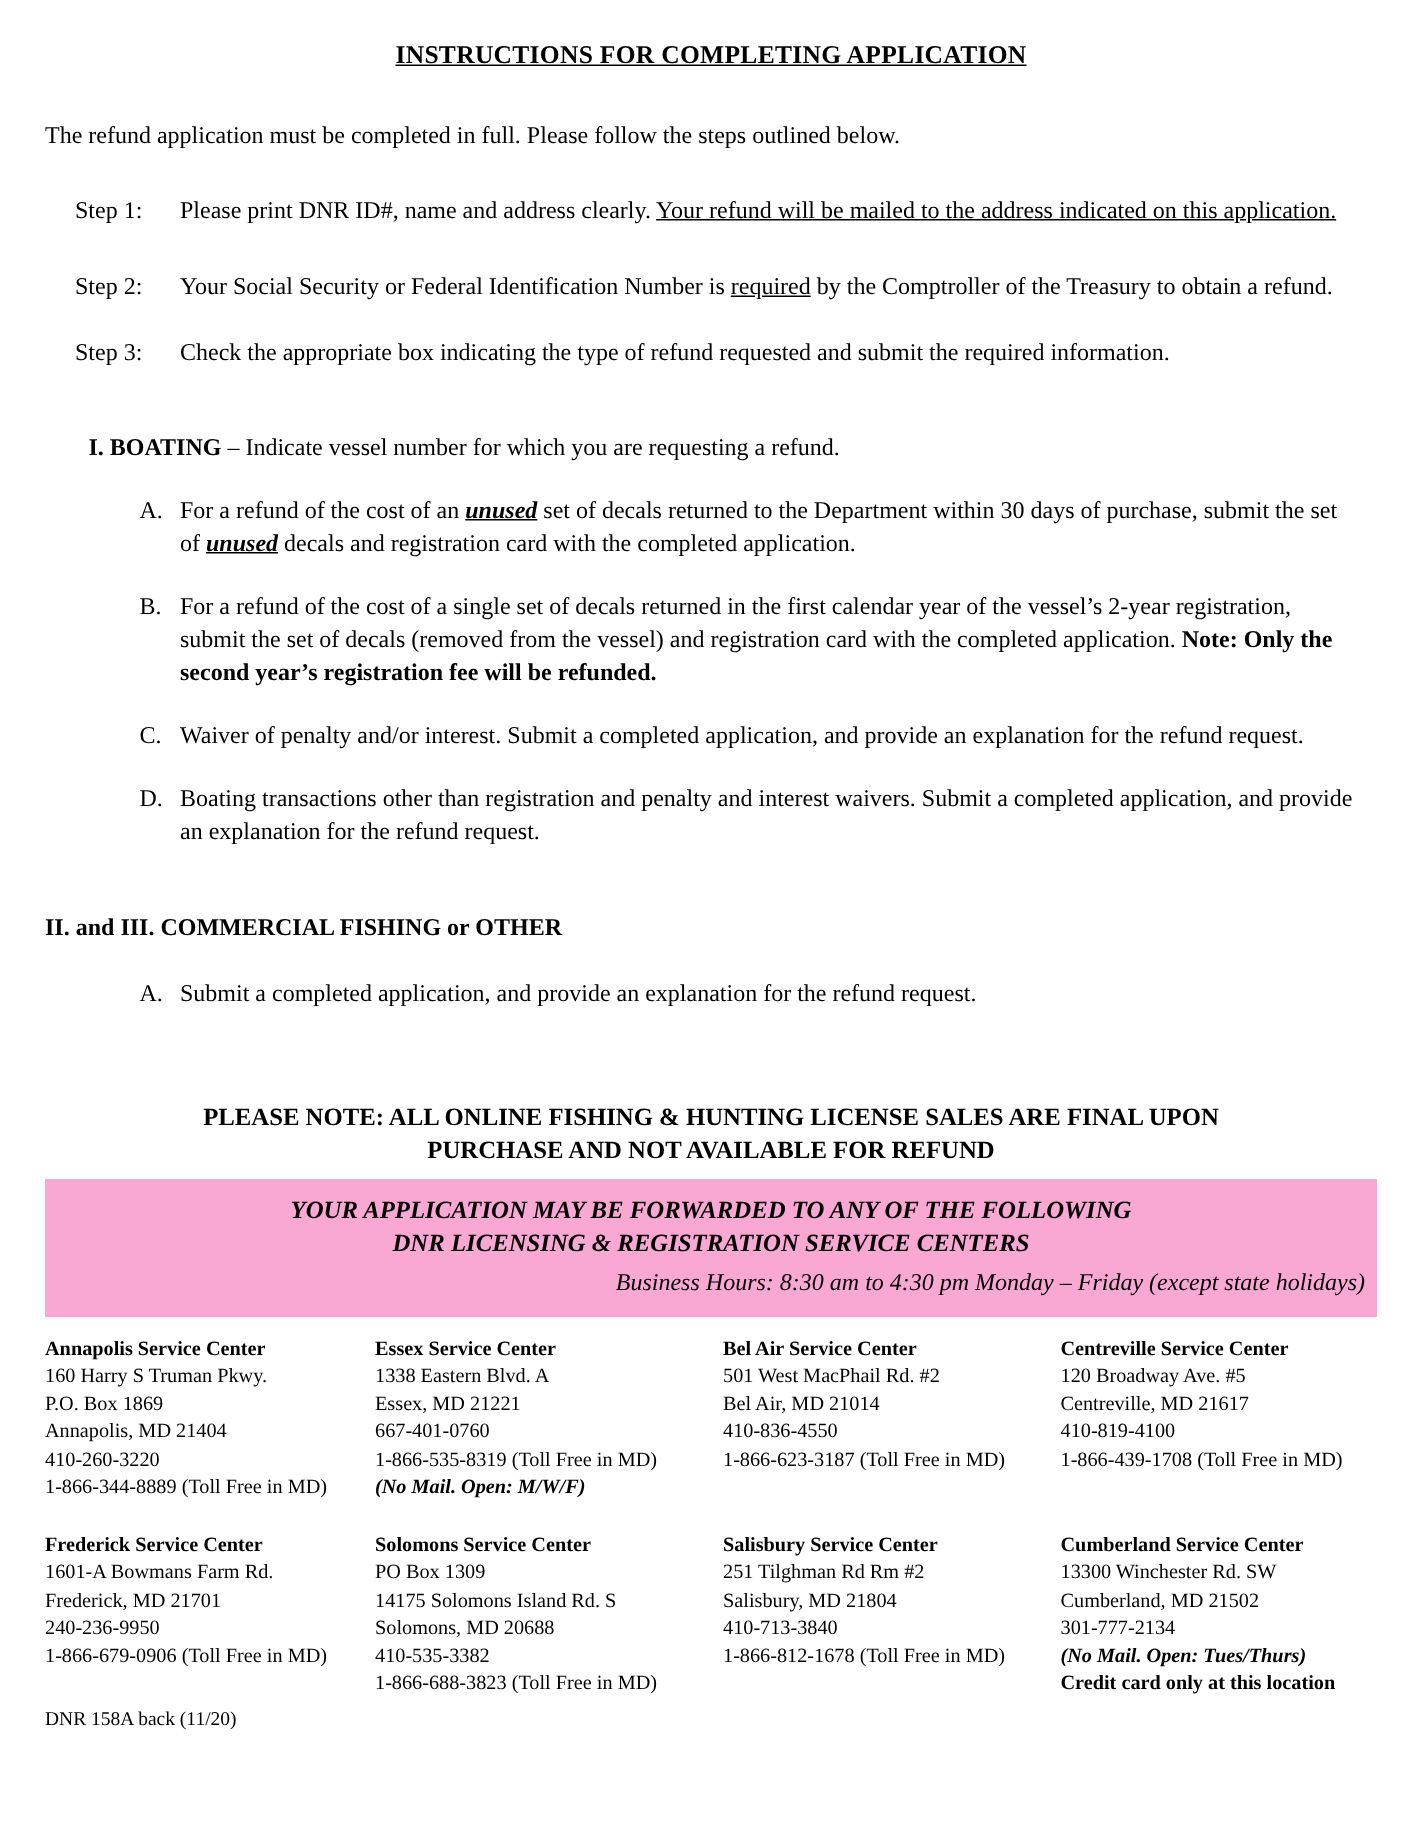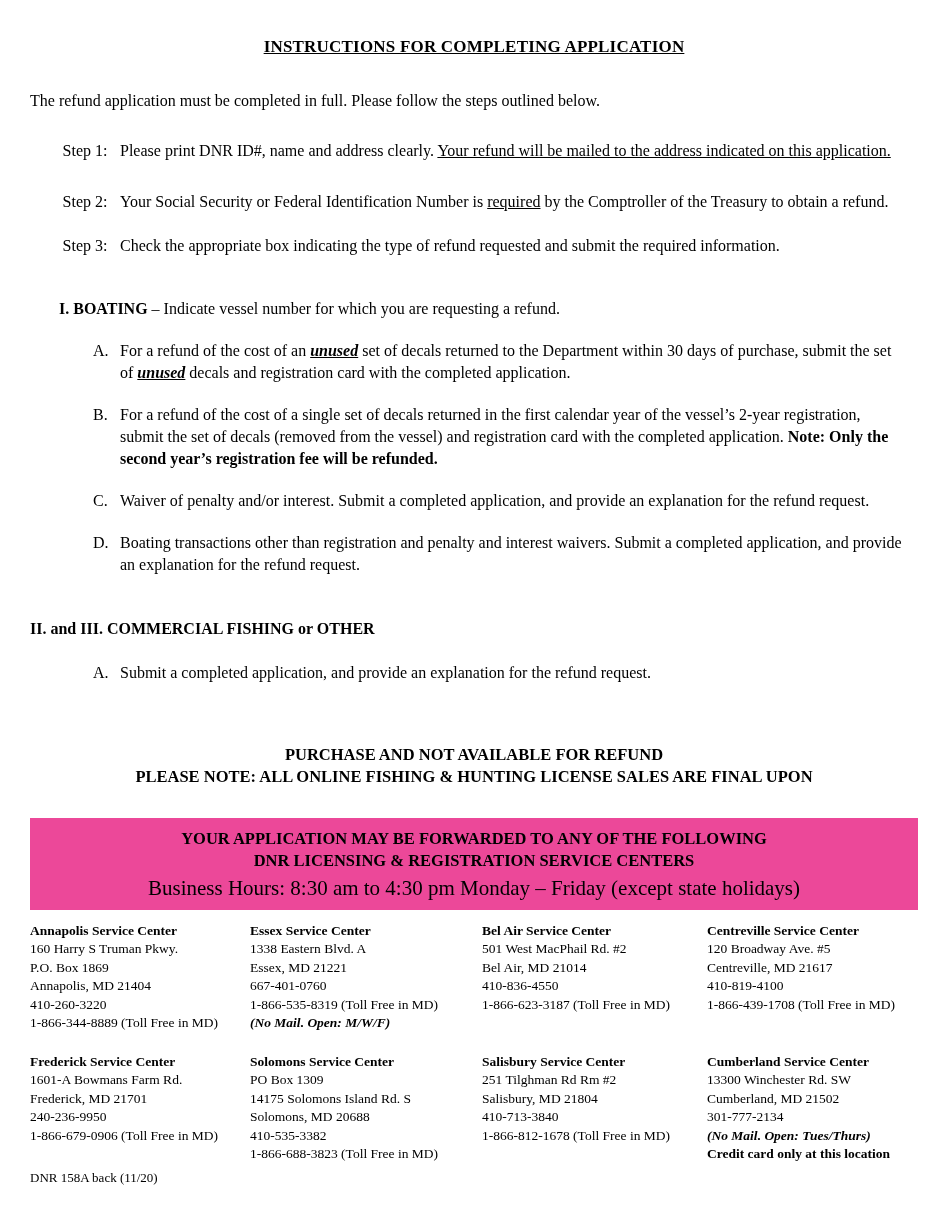--- a/index.html
+++ b/index.html
@@ -5,41 +5,41 @@
   * { margin: 0; padding: 0; box-sizing: border-box; }
   html, body { background: #ffffff; }
   body {
     width: 950px;
     height: 1230px;
     color: #000000;
     font-family: "Liberation Serif", serif;
     font-size: 16px;
     overflow: hidden;
   }
-  .page { padding: 36px 32px 0 30px; }
+  .page { padding: 26px 32px 0 30px; }
 
   .title {
     text-align: center;
     font-weight: bold;
     font-size: 17px;
     text-decoration: underline;
     letter-spacing: 0.2px;
     line-height: 22px;
   }
   .intro {
     text-align: left;
     margin-top: 32px;
     line-height: 22px;
   }
 
   .step { display: flex; margin-left: 20px; line-height: 22.5px; }
   .step-1 { margin-top: 28px; }
   .step-2 { margin-top: 28px; }
   .step-3 { margin-top: 22px; }
-  .step-label { width: 70px; flex-shrink: 0; text-align: center; }
+  .step-label { width: 70px; flex-shrink: 0; }
   .step-text { flex: 1; padding-right: 10px; }
 
   .section-heading { margin-top: 40px; line-height: 22px; }
   .section-heading .b { font-weight: bold; margin-left: 29px; }
   .section-heading-2 { margin-top: 42px; font-weight: bold; line-height: 22px; }
 
   .item { display: flex; margin-left: 63px; margin-top: 20px; line-height: 22px; }
   .item-2a { margin-top: 22px; }
   .item-label { width: 27px; flex-shrink: 0; }
   .item-text { flex: 1; padding-right: 12px; }
@@ -50,27 +50,28 @@
 
   .notice {
     margin-top: 60px;
     text-align: center;
     font-weight: bold;
     font-size: 16.5px;
     line-height: 22px;
   }
 
   .banner {
-    margin-top: 30px;
-    background: #ec4899;
+    margin-top: 8px;
+    background: #f9a8d4;
     text-align: center;
     padding: 10px 8px 12px 8px;
+    font-style: italic;
   }
   .banner-title { font-weight: bold; font-size: 16.5px; line-height: 22px; }
-  .banner-hours { margin-top: 6px; font-size: 21px; line-height: 20px; }
+  .banner-hours { margin-top: 6px; font-size: 16px; line-height: 20px; text-align: right; }
 
   .centers {
     margin-top: 12px;
     display: grid;
     grid-template-columns: 220px 232px 225px 213px;
     row-gap: 20px;
     font-size: 13.5px;
     line-height: 18.5px;
   }
   .center { padding-right: 10px; }
@@ -128,22 +129,22 @@
   </div>
 
   <div class="section-heading-2">II. and III. COMMERCIAL FISHING or OTHER</div>
 
   <div class="item item-2a">
     <div class="item-label">A.</div>
     <div class="item-text">Submit a completed application, and provide an explanation for the refund request.</div>
   </div>
 
   <div class="notice">
+    <div>PLEASE NOTE: ALL ONLINE FISHING &amp; HUNTING LICENSE SALES ARE FINAL UPON</div>
     <div>PURCHASE AND NOT AVAILABLE FOR REFUND</div>
-    <div>PLEASE NOTE: ALL ONLINE FISHING &amp; HUNTING LICENSE SALES ARE FINAL UPON</div>
   </div>
 
   <div class="banner">
     <div class="banner-title">YOUR APPLICATION MAY BE FORWARDED TO ANY OF THE FOLLOWING</div>
     <div class="banner-title">DNR LICENSING &amp; REGISTRATION SERVICE CENTERS</div>
     <div class="banner-hours">Business Hours: 8:30 am to 4:30 pm Monday – Friday (except state holidays)</div>
   </div>
 
   <div class="centers">
 

